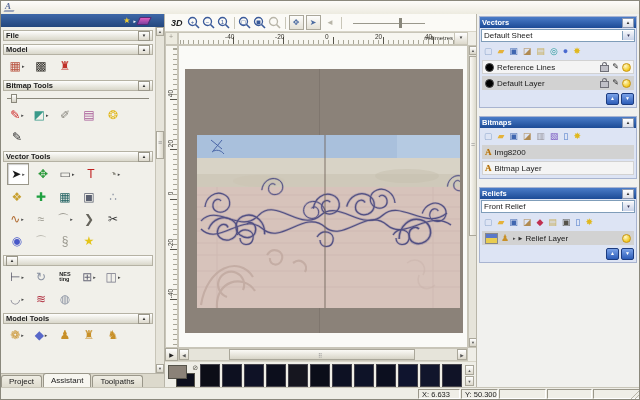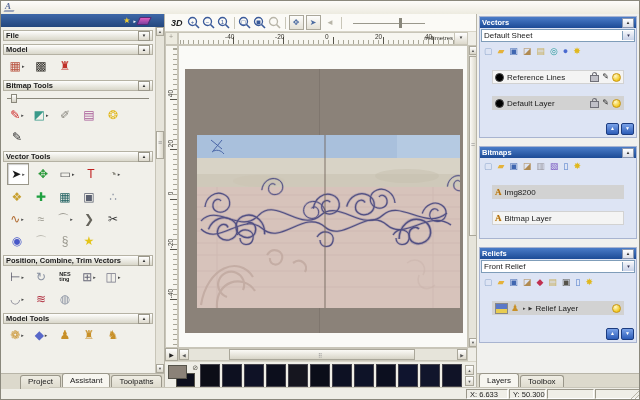--- a/index.html
+++ b/index.html
@@ -43,21 +43,21 @@
   .irow{display:flex;align-items:center;padding:1px 2px;}
   .ticon{height:20px;min-width:20px;display:flex;align-items:center;justify-content:center;margin:0 2px;position:relative;}
   .ticon .g{font-size:12px;line-height:14px;}
   .ticon.pressed{background:#fff;border:1px solid #9a978a;box-shadow:inset 1px 1px 1px #ccc;}
   .nes{font:bold 5.5px "Liberation Sans",sans-serif;line-height:5px;text-align:left;color:#222;}
   .brush-row{padding:2px 3px 0 3px;font-style:italic;font-weight:bold;font-size:7.5px;}
   .brush-row .val{font-style:normal;font-weight:normal;margin-left:3px;}
   .slider-row{position:relative;height:10px;margin:2px 4px 1px 4px;}
   .slider-row .track{position:absolute;left:0;right:0;top:5px;height:1px;background:#8a887c;}
   .slider-row .handle{position:absolute;left:4px;top:1px;width:6px;height:9px;background:linear-gradient(#fdfdfc,#d5d2c5);border:1px solid #8a887c;box-sizing:border-box;}
-  .ltabs{position:absolute;left:0;right:0;bottom:0;height:16px;background:#dcd9cc;border-top:1px solid #b8b5a8;display:flex;align-items:flex-end;padding-left:19px;box-sizing:border-box;}
+  .ltabs{position:absolute;left:0;right:0;bottom:0;height:16px;background:#dcd9cc;border-top:1px solid #b8b5a8;display:flex;align-items:flex-end;padding-left:0;box-sizing:border-box;}
   .tab{height:13px;line-height:12px;padding:0 7px;border:1px solid #9a978a;border-bottom:none;border-radius:3px 3px 0 0;
        background:linear-gradient(#efede4,#dcd9cb);margin-right:1px;}
   .tab.active{background:#f7f6f0;height:15px;line-height:14px;}
   
   .center{position:absolute;left:164px;top:13px;width:313px;height:375px;background:#efeee7;}
   .ctoolbar{position:absolute;left:0;top:0;right:0;height:18px;background:#fbfaf6;border-bottom:1px solid #d8d5c8;
             display:flex;align-items:center;gap:1px;padding-left:3px;box-sizing:border-box;}
   .btn3d{font:italic bold 9px "Liberation Sans",sans-serif;color:#222;padding:0 3px;}
   .mag{width:14px;height:14px;display:flex;align-items:center;justify-content:center;}
   .boxic{width:13px;height:13px;border:1px solid #aaa79a;background:linear-gradient(#fdfdfc,#e4e1d6);
@@ -111,32 +111,32 @@
   .rsec{margin:2px 2px 0 2px;background:#dde4f4;border:1px solid #a8b4d0;padding-bottom:1px;}
   .rhead{height:11px;background:linear-gradient(#4a7cc8,#1c4b96);color:#fff;font-weight:bold;font-size:7.5px;
          display:flex;align-items:center;justify-content:space-between;padding:0 2px;}
   .rhead .arr{width:10px;height:8px;border:1px solid #8a97b0;background:linear-gradient(#fff,#dcdfe8);font-size:4.5px;
               color:#333;display:flex;align-items:center;justify-content:center;}
   .dropdown{height:11px;margin:1px;background:#fff;border:1px solid #7f9db9;display:flex;align-items:center;justify-content:space-between;padding-left:2px;}
   .dbtn{width:11px;height:9px;background:linear-gradient(#f4f6fa,#c8d2e8);border-left:1px solid #7f9db9;font-size:4.5px;
         display:flex;align-items:center;justify-content:center;color:#335;}
   .rtoolbar{height:15px;display:flex;align-items:center;gap:5px;padding:0 4px;}
   .rico{font-size:9px;line-height:10px;}
-  .layerrow{height:12px;margin:12px;background:#f4f4f4;border:1px solid #d2d2d2;display:flex;align-items:center;gap:3px;padding:0 2px;font-size:8px;}
+  .layerrow{height:12px;margin:2px;background:#f4f4f4;border:1px solid #d2d2d2;display:flex;align-items:center;gap:3px;padding:0 2px;font-size:8px;}
   .layerrow.selected{background:#d2d2d2;}
   .lname{flex:0 0 auto;}
   .spring{flex:1;}
   .updown{display:flex;justify-content:flex-end;gap:2px;padding:1px 2px;}
   .aicon{font:bold 9px "Liberation Serif",serif;color:#b06a14;text-shadow:0 0 1px #e8c040;}
   .thumb1{width:11px;height:9px;background:linear-gradient(#5a78c8 50%,#e8cc50 50%);border:1px solid #888;}
   .goldic{font-size:9px;color:#c89028;}
   .expander{font-size:5px;color:#333;}
   .rtabs{position:absolute;left:0;right:0;bottom:0;height:16px;background:#dcd9cc;border-top:1px solid #b8b5a8;display:flex;align-items:flex-end;padding-left:2px;box-sizing:border-box;}
   
-  .statusbar{position:absolute;left:0;bottom:0;right:0;height:12px;background:#efeee7;border-top:1px solid #c8c5b8;box-sizing:border-box;margin-left:48px;}
+  .statusbar{position:absolute;left:0;bottom:0;right:0;height:12px;background:#efeee7;border-top:1px solid #c8c5b8;box-sizing:border-box;}
   .sbox{position:absolute;top:1px;height:10px;border:1px solid;border-color:#9a978a #fff #fff #9a978a;
         font-size:7.5px;line-height:9px;padding-left:3px;box-sizing:border-box;color:#222;}
   .grip{position:absolute;right:0;bottom:0;width:10px;height:10px;
         background:repeating-linear-gradient(135deg,transparent 0 2px,#b8b5a8 2px 3px);clip-path:polygon(100% 0,100% 100%,0 100%);}
 </style>
 </head>
 <body>
 
 <div class="win">
 
@@ -271,21 +271,20 @@
             <span class="g" style="color: rgb(176, 174, 164);">⌒</span>
           </div>
           <div class="ticon">
             <span class="g" style="color: rgb(154, 152, 142);">§</span>
           </div>
           <div class="ticon">
             <span class="g" style="color: rgb(228, 196, 24);">★</span>
           </div>
         </div>
       <div class="shead">
-        <span>Position, Combine, Trim Vectors</span>
         <span class="arr">▲</span>
       </div>
       <div class="irow" id="prow0">
           <div class="ticon">
             <span class="g" style="color: rgb(85, 85, 102);">⊢</span>
             <span class="fly">▸</span>
           </div>
           <div class="ticon">
             <span class="g" style="color: rgb(136, 144, 160);">↻</span>
           </div>
@@ -651,24 +650,20 @@
         <span class="lname">Relief Layer</span>
         <span class="spring"></span>
         <span class="bulb"></span>
       </div>
       <div class="updown">
         <span class="ud">▲</span>
         <span class="ud">▼</span>
       </div>
     </div>
 
-    <div class="rtabs">
-      <div class="tab active">Layers</div>
-      <div class="tab">Toolbox</div>
-    </div>
   </div>
 
   <div class="statusbar">
     <div class="sbox" style="left:417px;width:42px;">X: 6.633</div>
     <div class="sbox" style="left:460px;width:37px;">Y: 50.300</div>
     <div class="sbox" style="left:498px;width:47px;"></div>
     <div class="sbox" style="left:546px;width:45px;"></div>
     <div class="sbox" style="left:592px;width:48px;"></div>
     <div class="grip"></div>
   </div>

